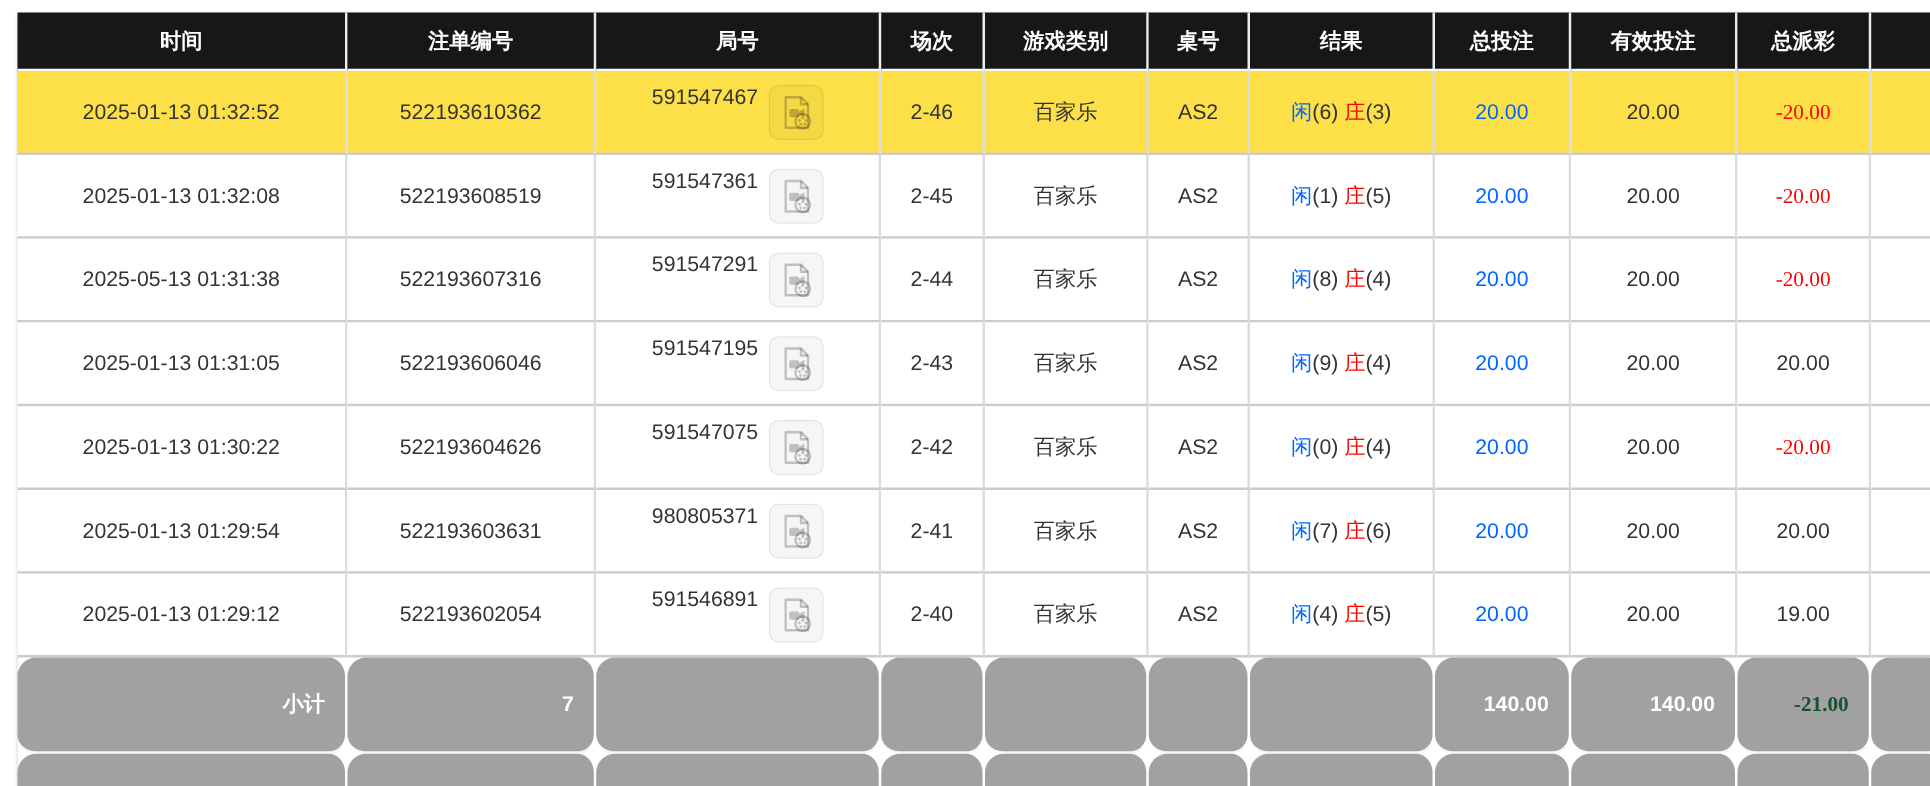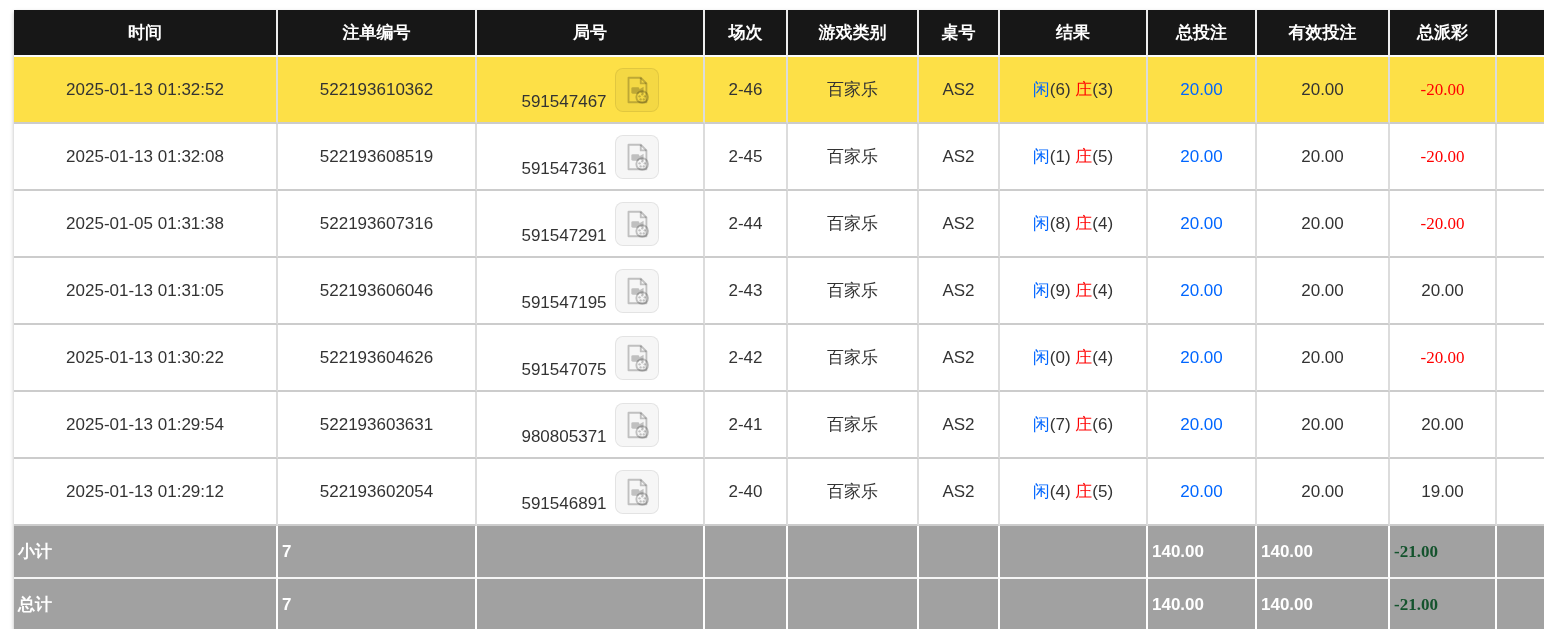--- a/index.html
+++ b/index.html
@@ -49,21 +49,21 @@
     white-space: nowrap;
   }
   tbody td:last-child { border-right: none; }
   tbody tr.highlight td { background: #fde047; }
   .val-blue { color: #0066ff; }
   .val-red  { color: #ff0000; font-family: Liberation Serif, serif; }
   .lbl-player { color: #0066ff; }
   .lbl-banker { color: #ff0000; }
   .round-cell-inner {
     display: inline-flex;
-    align-items: flex-end;
+    align-items: flex-start;
     gap: 8px;
   }
   .video-btn {
     width: 44px; height: 44px;
     border: 1px solid rgba(0,0,0,0.08);
     border-radius: 8px;
     background: rgba(0,0,0,0.035);
     color: rgba(0,0,0,0.22);
     display: inline-flex;
     align-items: center;
@@ -72,25 +72,26 @@
     padding: 0;
   }
   .video-btn svg { display: block; }
   
   tfoot td {
     background: #a1a1a1;
     color: #ffffff;
     font-weight: bold;
     font-size: 17px;
     height: 43px;
-    text-align: left;
+    text-align: right;
     vertical-align: middle;
     border-right: 2px solid #ffffff;
     border-bottom: 2px solid #f5f5f5;
-    padding: 4px;
+    padding: 16px;
+    border-radius: 15px;
   }
   tfoot td:last-child { border-right: none; }
   tfoot tr:last-child td { border-bottom: none; }
   tfoot td.val-red { color: #14532d; }
 </style>
 </head>
 <body>
 
 <div class="table-wrap">
   <table class="records">
@@ -191,21 +192,21 @@
       <span class="lbl-player">闲</span><span class="sc-player">(1)</span>
       <span class="lbl-banker">庄</span><span class="sc-banker">(5)</span>
     </td>
     <td class="c-totalbet val-blue">20.00</td>
     <td class="c-validbet">20.00</td>
     <td class="c-payout val-red">-20.00</td>
     <td class="c-extra"></td>
   </tr>
 
   <tr>
-    <td class="c-time">2025-01-05 01:31:38</td>
+    <td class="c-time">2025-05-13 01:31:38</td>
     <td class="c-betid">522193607316</td>
     <td class="c-round">
       <span class="round-cell-inner">
         <span class="round-no">591547291</span>
         <button class="video-btn" type="button">
           <span style="display:inline-flex">
             <svg viewBox="0 0 34 34" width="32" height="32" fill="none" stroke="currentColor" stroke-width="2" stroke-linejoin="round">
               <path d="M8 4 H21 L27 10 V30 H8 Z"></path>
               <path d="M21 4 V10 H27"></path>
               <rect x="11" y="14" width="8.5" height="7" rx="1.5" fill="currentColor" stroke="none"></rect>

